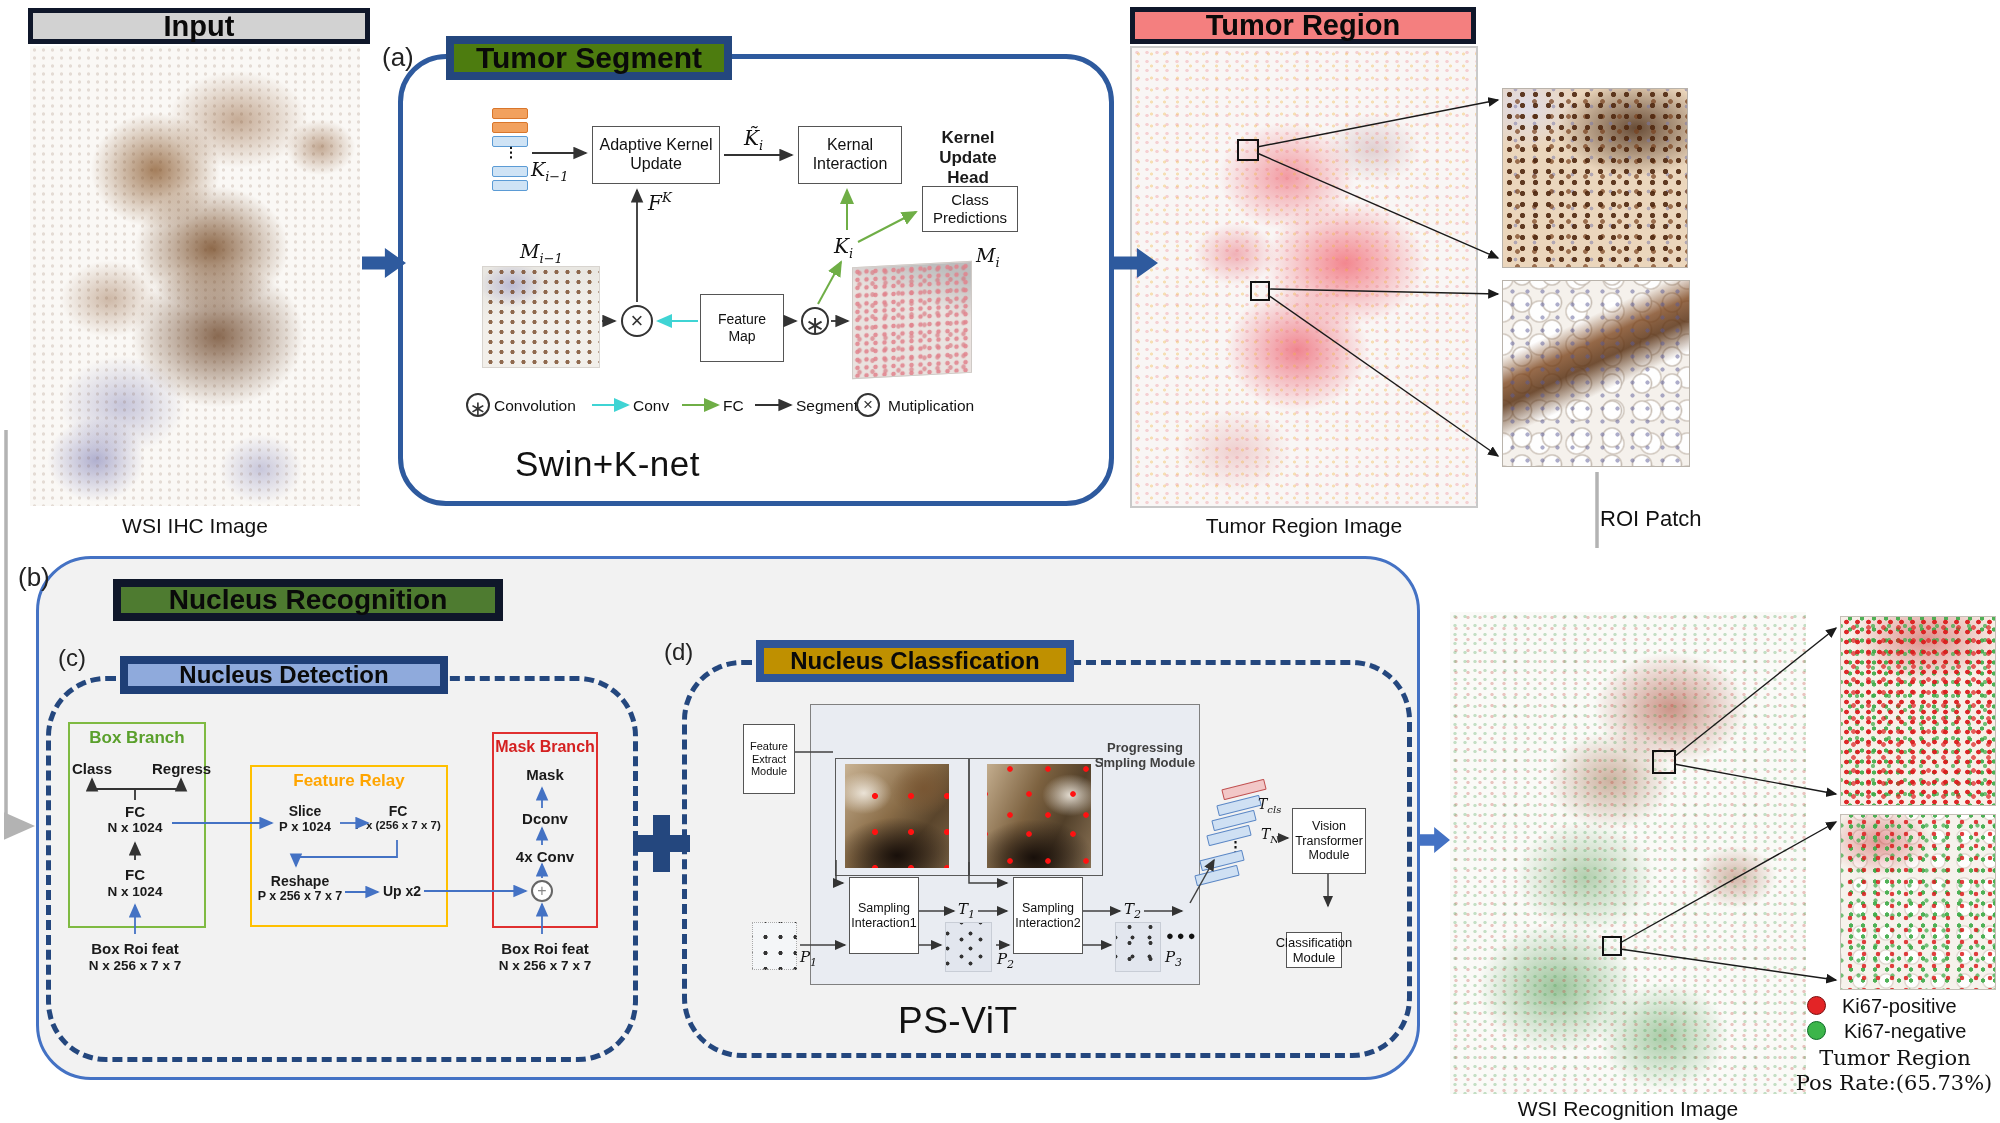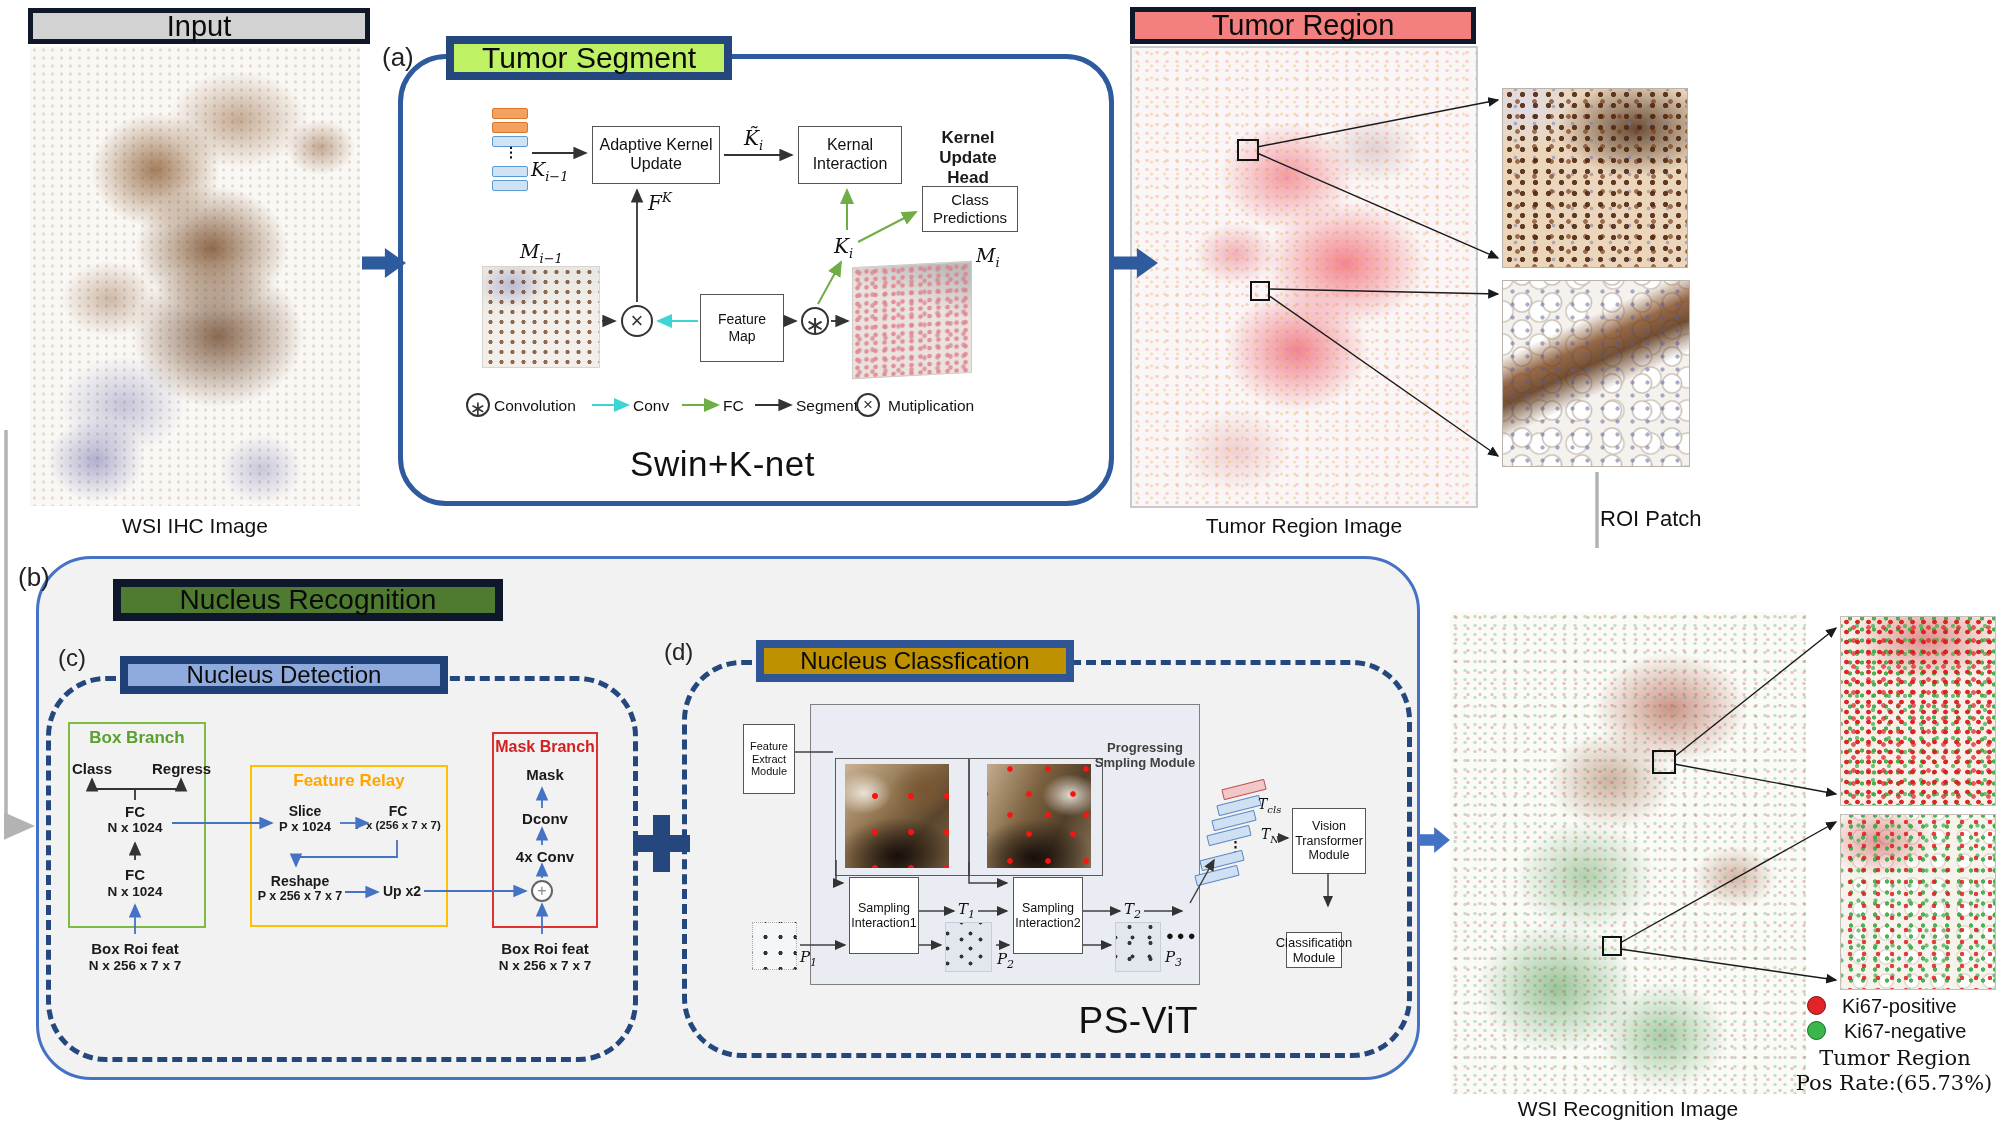--- a/index.html
+++ b/index.html
@@ -1,46 +1,46 @@
 <!DOCTYPE html>
 <html><head>
 <meta charset="utf-8">
 <style>
   html,body{margin:0;padding:0;background:#fff}
   #canvas{position:relative;width:2000px;height:1123px;background:#fff;
           font-family:"Liberation Sans",sans-serif;color:#111;overflow:hidden}
   .abs{position:absolute}
   .nowrap{white-space:nowrap}
   .banner{position:absolute;display:flex;align-items:center;justify-content:center;
-          font-weight:normal;border:8px solid #0f172a;box-sizing:border-box;color:#0a0a0a;z-index:6}
+          font-weight:bold;border:8px solid #0f172a;box-sizing:border-box;color:#0a0a0a;z-index:6}
   .tag{position:absolute;font-size:26px;color:#222;z-index:6}
   .smallbox{position:absolute;background:#fff;border:1.7px solid #555;display:flex;flex-direction:column;
             align-items:center;justify-content:center;text-align:center;box-sizing:border-box;line-height:1.18;z-index:4}
   .opcircle{position:absolute;background:#fff;border:2.2px solid #333;border-radius:50%;
             display:flex;align-items:center;justify-content:center;box-sizing:border-box;z-index:4;color:#333}
   .math{font-family:"DejaVu Serif",serif;font-style:italic}
   .math sub,.math sup{font-style:italic}
   .dim{color:#9CC3E5;font-weight:bold}
   .blabel{position:absolute;font-weight:bold;color:#1a1a1a;text-align:center;z-index:4}
   .cap{position:absolute;text-align:center;font-size:21px;color:#111;z-index:4}
-  .netname{position:absolute;text-align:right;font-size:35px;color:#111;z-index:4;letter-spacing:0.5px}
+  .netname{position:absolute;text-align:left;font-size:35px;color:#111;z-index:4;letter-spacing:0.5px}
   .fatarrow{position:absolute;background:#2E5A9E;z-index:7;
             clip-path:polygon(0 28%,52% 28%,52% 0,100% 50%,52% 100%,52% 72%,0 72%)}
   .slab{position:absolute;width:36px;height:11px;border-radius:2px;box-sizing:border-box;z-index:4}
   .slab.orange{background:#F2A15E;border:1.5px solid #D9762B}
   .slab.blue{background:#CFE3F5;border:1.5px solid #5B9BD5}
   .token{position:absolute;width:42px;height:9px;border:1.3px solid #5b87c5;background:#CFE0F3;
          transform:rotate(-14deg);border-radius:1px;z-index:4}
   .token.red{background:#F2C7C7;border-color:#C05050}
   .dashbox{position:absolute;border:5px dashed #24477E;border-radius:60px;box-sizing:border-box;z-index:2}
   .sq{position:absolute;border:2px solid #111;background:transparent;z-index:5}
   svg.overlay{position:absolute;left:0;top:0;z-index:5;pointer-events:none}
 
   #banner-input{left:28px;top:8px;width:342px;height:36px;background:#D2D2D2;font-size:29px;border-width:5px}
-  #banner-seg{left:446px;top:36px;width:286px;height:44px;background:#bef264;font-size:30px;border-color:#24477E}
+  #banner-seg{left:446px;top:36px;width:286px;height:44px;background:#4d7c0f;font-size:30px;border-color:#24477E}
   #banner-tumor{left:1130px;top:7px;width:346px;height:37px;background:#F47F7F;font-size:29px;border-width:5px}
   #banner-nr{left:113px;top:579px;width:390px;height:42px;background:#4E7B30;font-size:28px}
   #banner-nd{left:120px;top:656px;width:328px;height:38px;background:#8FAADC;font-size:24px;border-color:#1F3F77}
   #banner-nc{left:756px;top:640px;width:318px;height:42px;background:#BF9000;font-size:24px;border-color:#2F5597}
   #banner-output{left:1448px;top:568px;width:358px;height:40px;background:#D2D2D2;font-size:30px;border-width:5px}
 
   #panel-a{position:absolute;left:398px;top:54px;width:716px;height:452px;border:5.5px solid #2E5A9E;
            border-radius:48px;background:#fff;box-sizing:border-box;z-index:1}
   #panel-b{position:absolute;left:36px;top:556px;width:1384px;height:524px;border:3px solid #4472C4;
            border-radius:55px;background:#F2F2F2;box-sizing:border-box;z-index:1}

